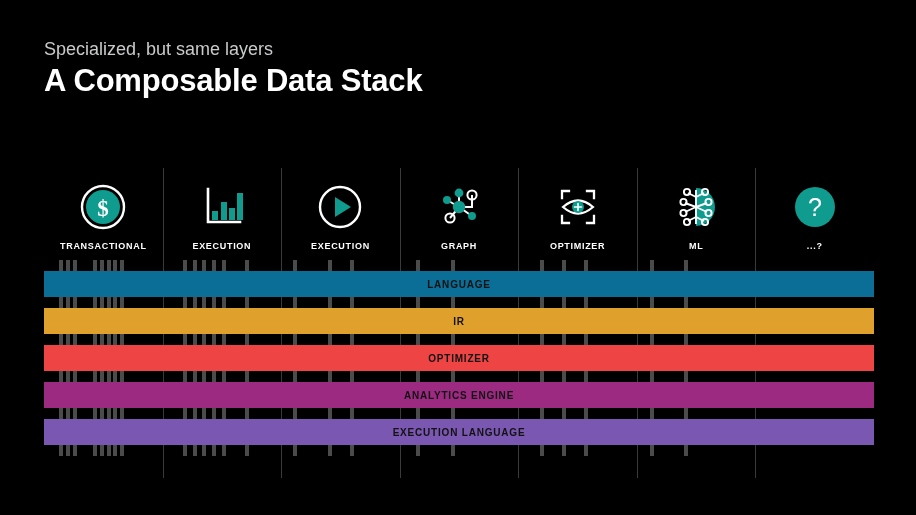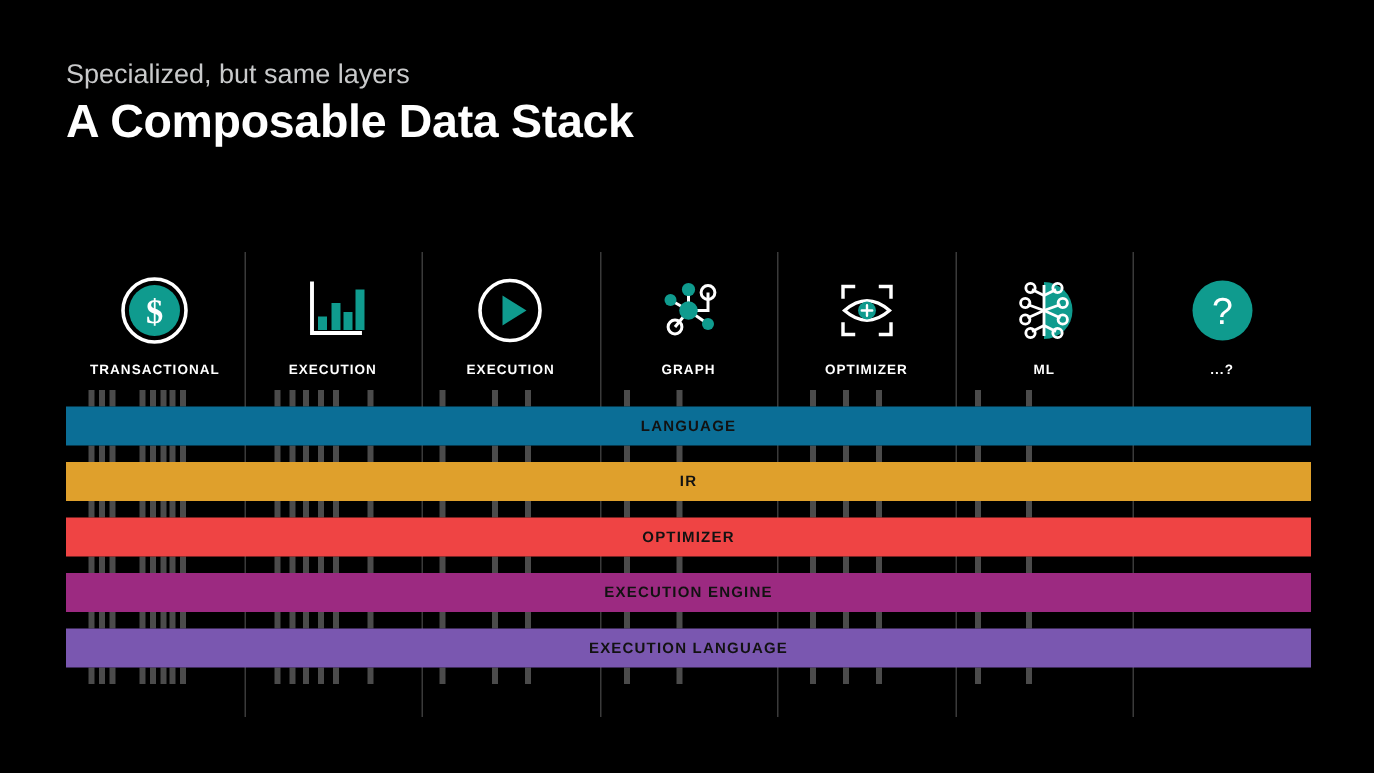--- a/index.html
+++ b/index.html
@@ -413,21 +413,21 @@
           <span class="tick" style="left: 36.6667%; background: rgb(75, 75, 75);"></span>
           <span class="tick" style="left: 55.3333%; background: rgb(75, 75, 75);"></span>
         </div>
         <div class="tick-col">
           <span class="tick" style="left: 11%; background: rgb(75, 75, 75);"></span>
           <span class="tick" style="left: 40%; background: rgb(75, 75, 75);"></span>
         </div>
         <div class="tick-col"></div>
       </div>
       <div class="layer" style="top: 382px; background: rgb(156, 42, 129);">
-        <div class="layer-label" style="color: rgb(18, 18, 18);">EXECUTION ENGINE</div>
+        <div class="layer-label" style="color: rgb(18, 18, 18);">ANALYTICS ENGINE</div>
       </div>
       <div class="tickrow" style="top: 408px;">
         <div class="tick-col">
           <span class="tick" style="left: 13%; background: rgb(75, 75, 75);"></span>
           <span class="tick" style="left: 18.75%; background: rgb(75, 75, 75);"></span>
           <span class="tick" style="left: 24.5%; background: rgb(75, 75, 75);"></span>
           <span class="tick" style="left: 41.25%; background: rgb(75, 75, 75);"></span>
           <span class="tick" style="left: 47%; background: rgb(75, 75, 75);"></span>
           <span class="tick" style="left: 52.75%; background: rgb(75, 75, 75);"></span>
           <span class="tick" style="left: 58.5%; background: rgb(75, 75, 75);"></span>

